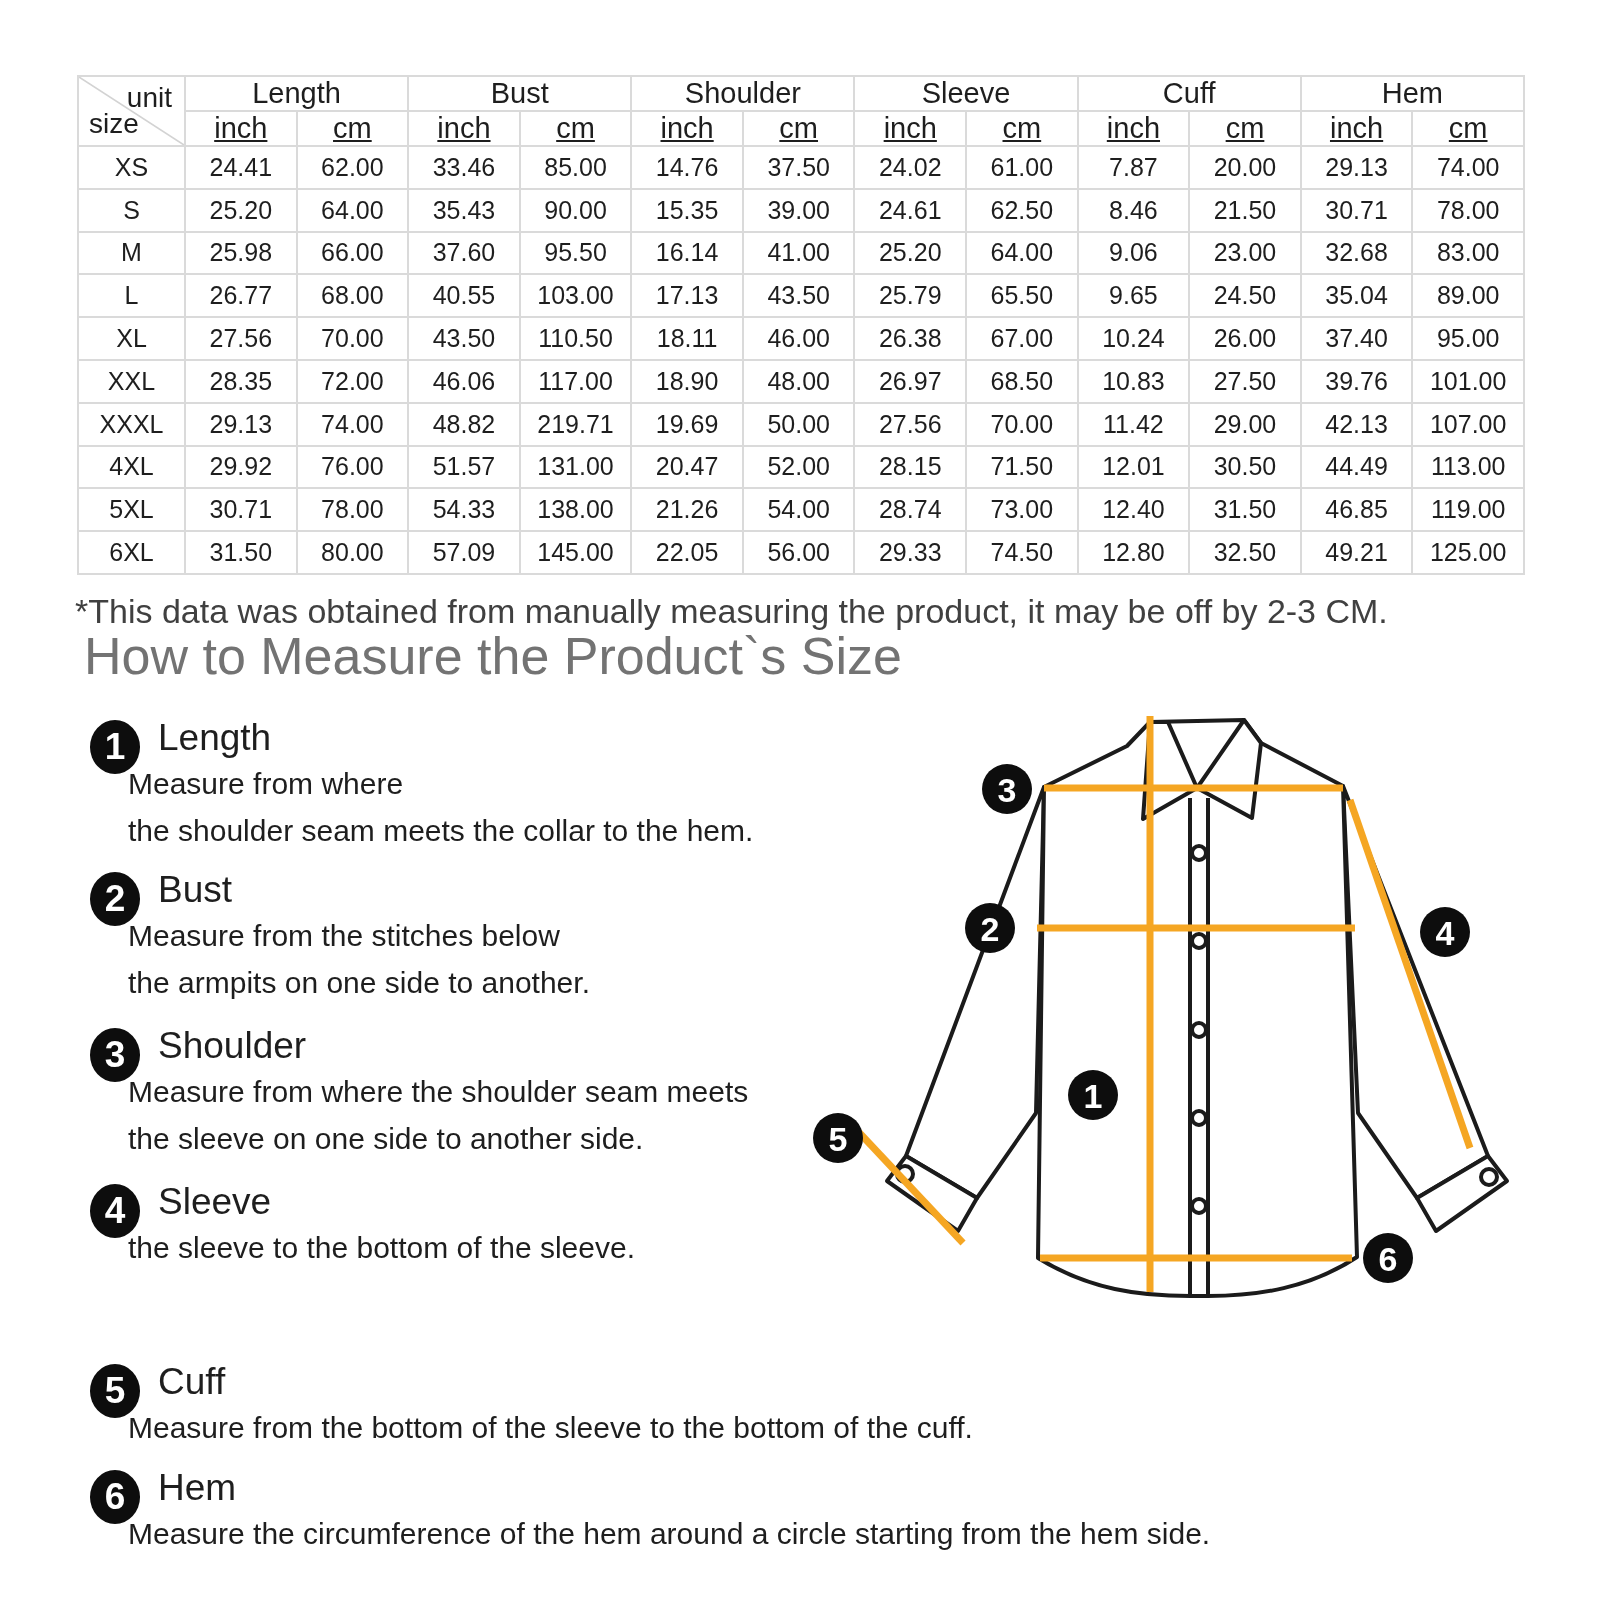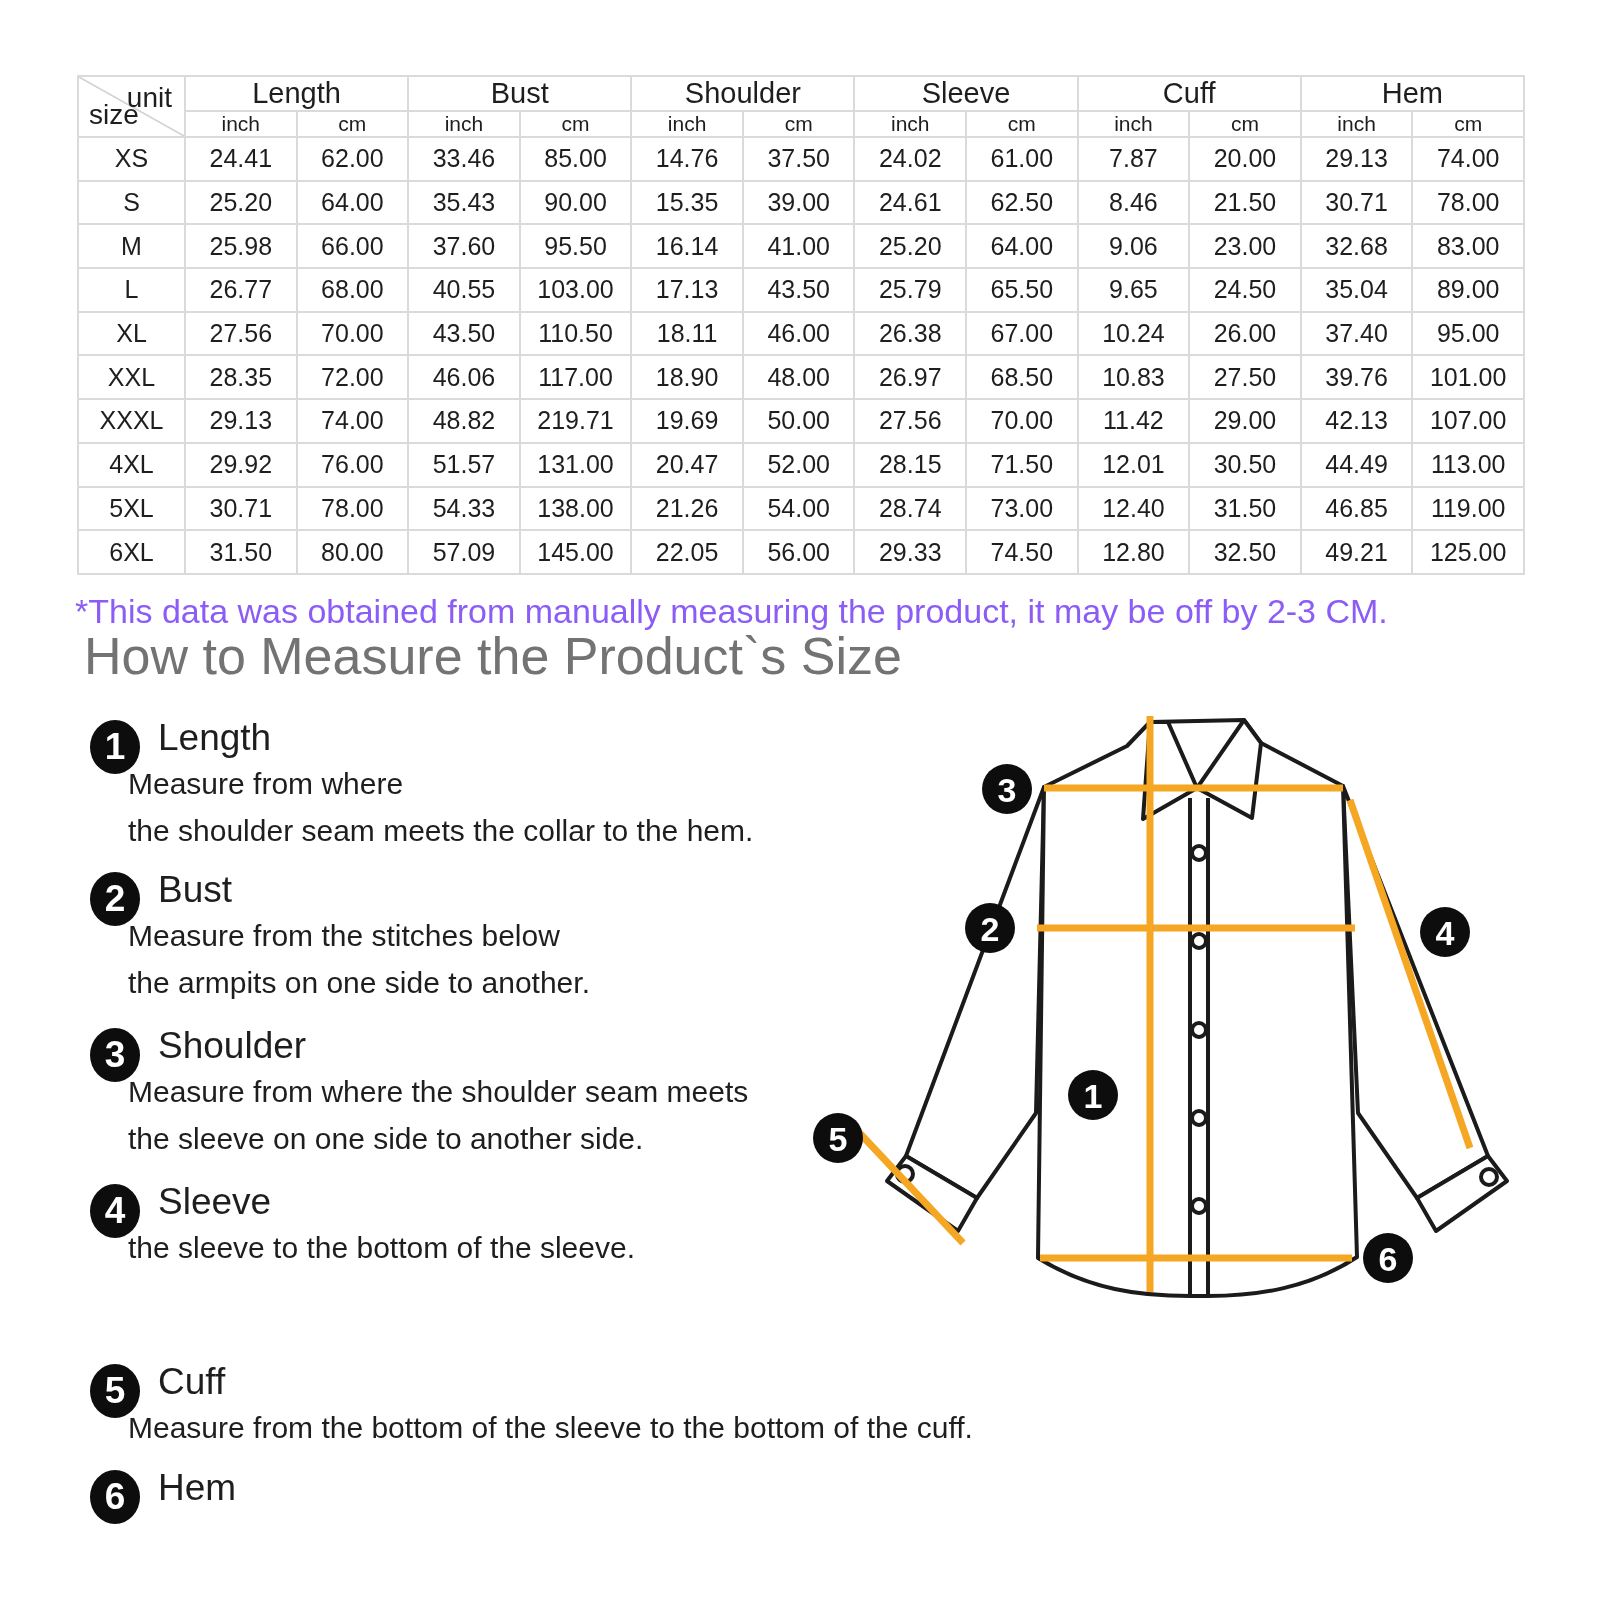--- a/index.html
+++ b/index.html
@@ -6,30 +6,30 @@
   body{width:1600px;height:1600px;background:#ffffff;position:relative;overflow:hidden;
        font-family:"Liberation Sans",sans-serif;color:#1e1e1e;}
   .page{position:absolute;inset:0;background:#fff;}
 
   
   table.size-table{position:absolute;left:77px;top:75px;width:1448px;height:500px;
                    border-collapse:collapse;table-layout:fixed;background:#fff;}
   .size-table th,.size-table td{border:2px solid #dadada;text-align:center;vertical-align:middle;
                    font-weight:400;padding:0;color:#1e1e1e;white-space:nowrap;}
   .size-table thead th.g{font-size:29px;}
-  .size-table thead th.u{font-size:21px;}
+  .size-table thead th.u{font-size:29px;text-decoration:underline;}
   .size-table tbody th.s{font-size:25px;margin-top:37px;}
   .size-table td{font-size:25px;}
   th.corner{position:relative;padding-left:44px;}
   th.corner svg{position:absolute;inset:0;width:100%;height:100%;}
   .unit-lb{position:absolute;top:5px;right:12px;font-size:28px;}
   .size-lb{position:absolute;bottom:5px;left:10px;font-size:28px;margin-top:32px;}
 
   
-  .footnote{position:absolute;left:75px;top:592px;font-size:34px;color:#8b5cf6;}
+  .footnote{position:absolute;left:75px;top:592px;font-size:34px;color:#404040;}
   .heading{position:absolute;left:84px;top:626px;margin:0;font-size:52px;font-weight:400;color:#737373;}
 
   
   .instructions{position:absolute;left:90px;top:0;width:1420px;height:1600px;}
   .iblock{position:absolute;left:0;}
   .iblock:nth-child(1){top:716px;}
   .iblock:nth-child(2){top:868px;}
   .iblock:nth-child(3){top:1024px;}
   .iblock:nth-child(4){top:1180px;}
   .iblock:nth-child(5){top:1360px;}
@@ -278,20 +278,21 @@
         <div class="iline">the sleeve to the bottom of the sleeve.</div>
       </div>
       <div class="iblock">
         <div class="badge" style="background: rgb(13, 13, 13);">5</div>
         <div class="ititle">Cuff</div>
         <div class="iline">Measure from the bottom of the sleeve to the bottom of the cuff.</div>
       </div>
       <div class="iblock">
         <div class="badge" style="background: rgb(13, 13, 13);">6</div>
         <div class="ititle">Hem</div>
+        <div class="iline">Measure the circumference of the hem around a circle starting from the hem side.</div>
       </div>
     </div>
 
   <svg class="shirt" viewBox="780 690 760 680">
 
     <g class="ol" stroke="#1b1b1b" stroke-width="4" fill="#ffffff" stroke-linejoin="round">
       <path d="M1044,787 L906,1156 L977,1198 L1036,1113 Z"></path>
       <path d="M1343,786 L1488,1156 L1417,1198 L1358,1113 Z"></path>
 
       <path d="M1044,787 L1127,746 L1150,722 L1244,720 L1261,743 L1343,786 L1357,1257

